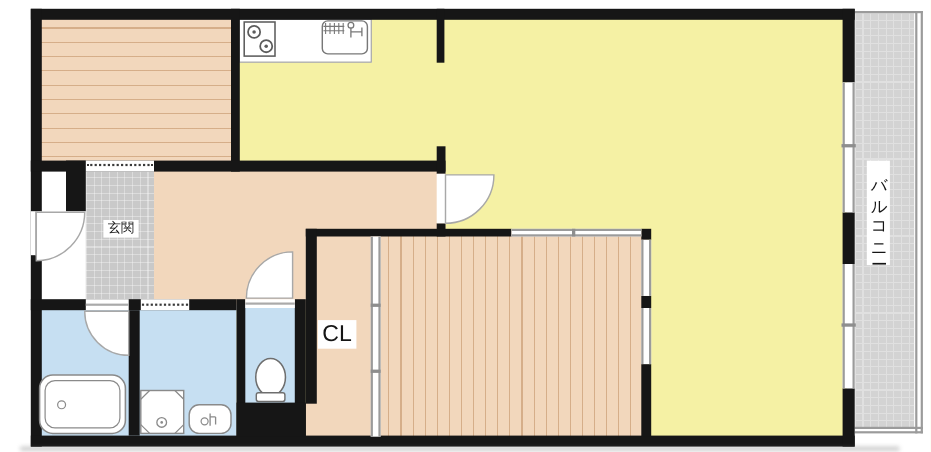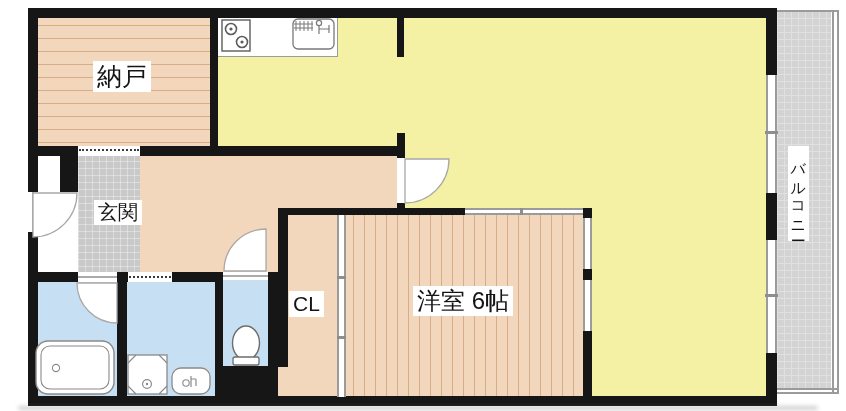--- a/index.html
+++ b/index.html
@@ -158,20 +158,18 @@
       <circle cx="186" cy="383" r="3.2" stroke-width="1.1"></circle>
       <path d="M191,376 V387 M191,379 H196 M196,379 V386" stroke-width="1.2" fill="none"></path>
     </g>
 
     <g stroke="#6e6e6e" fill="#ffffff">
       <ellipse cx="246" cy="343" rx="13.5" ry="17" stroke-width="1.4"></ellipse>
       <rect x="233" y="357" width="26" height="8" rx="2" stroke-width="1.3"></rect>
     </g>
   </svg>
 
-  <span class="lbl" style="left:93px;top:61px;font-size:25px;">納戸</span>
-  <span class="lbl" style="left:94px;top:200px;font-size:20px;">玄関</span>
-  <span class="lbl" style="left:413px;top:286px;font-size:24px;">洋室 6帖</span>
+  <span class="lbl" style="left:94px;top:200px;font-size:12px;">玄関</span>
   <span class="lbl" style="left:289px;top:291px;font-size:21px;">CL</span>
   <span class="lbl lbl-v" style="left:788px;top:146px;font-size:15px;">バルコニー</span>
 
   <div class="abs shadow" style="left:18px;top:406px;width:800px;height:4px;"></div>
 </div>
 
 </body></html>

